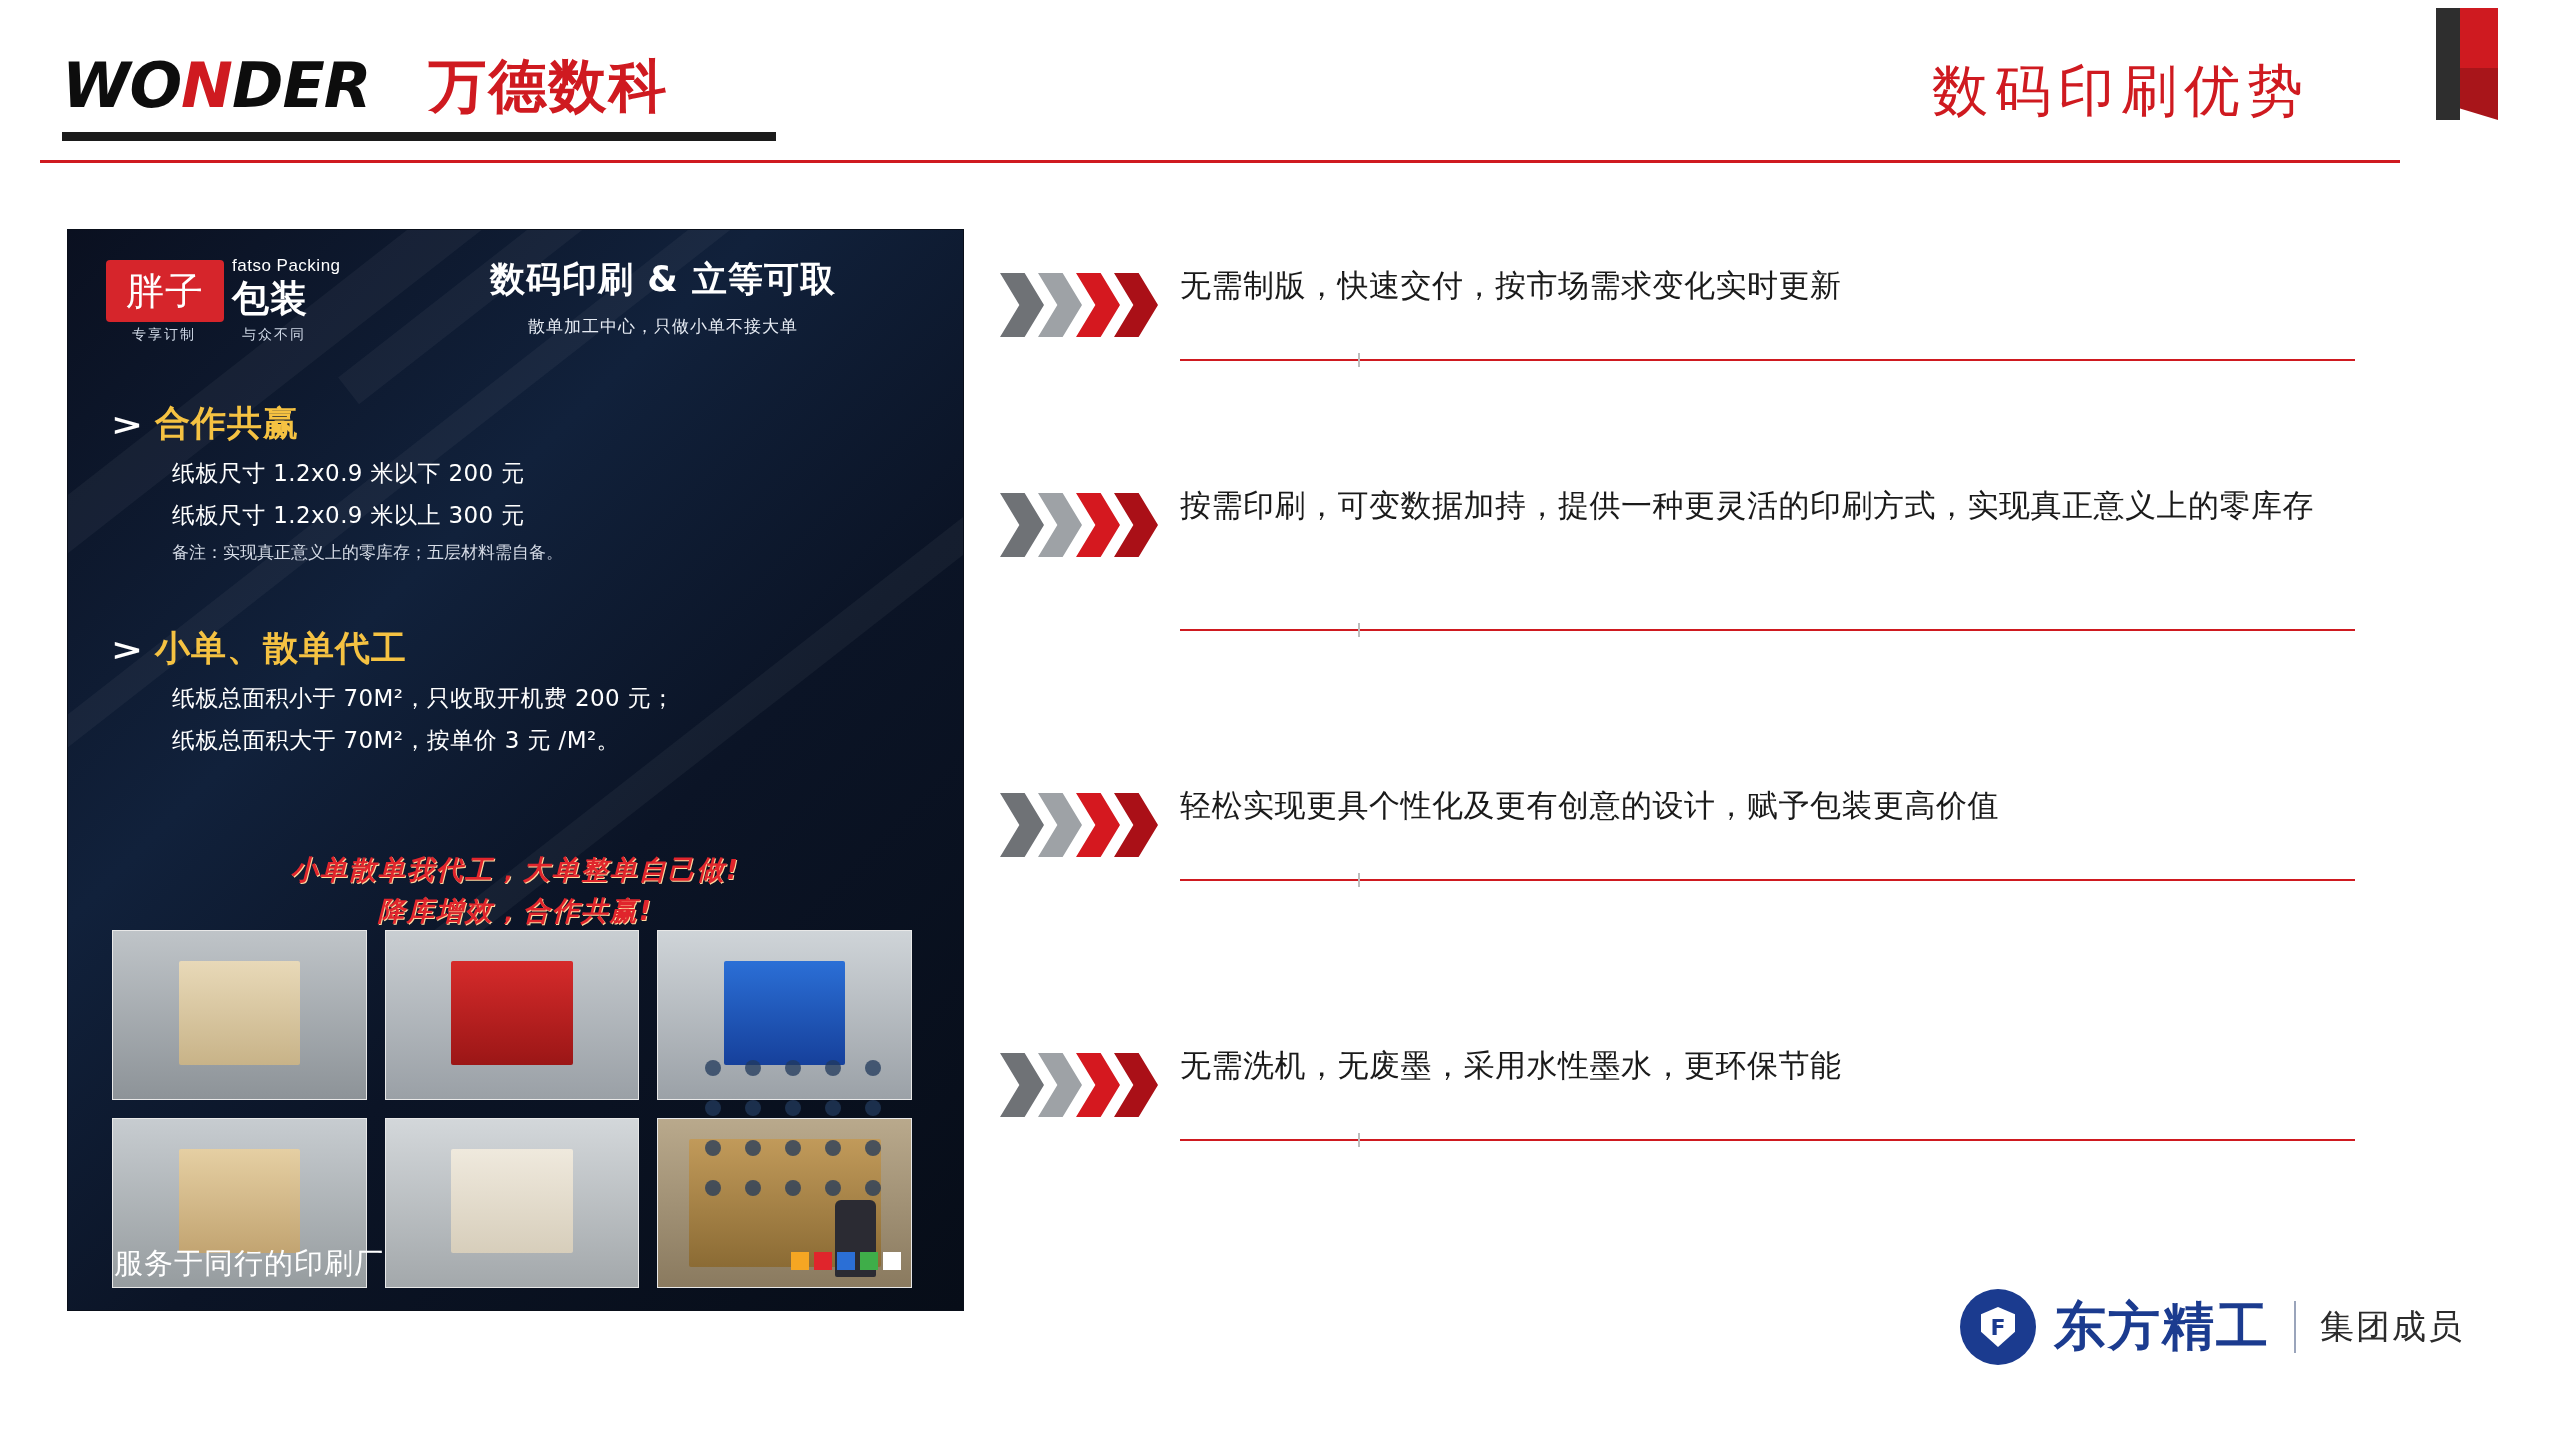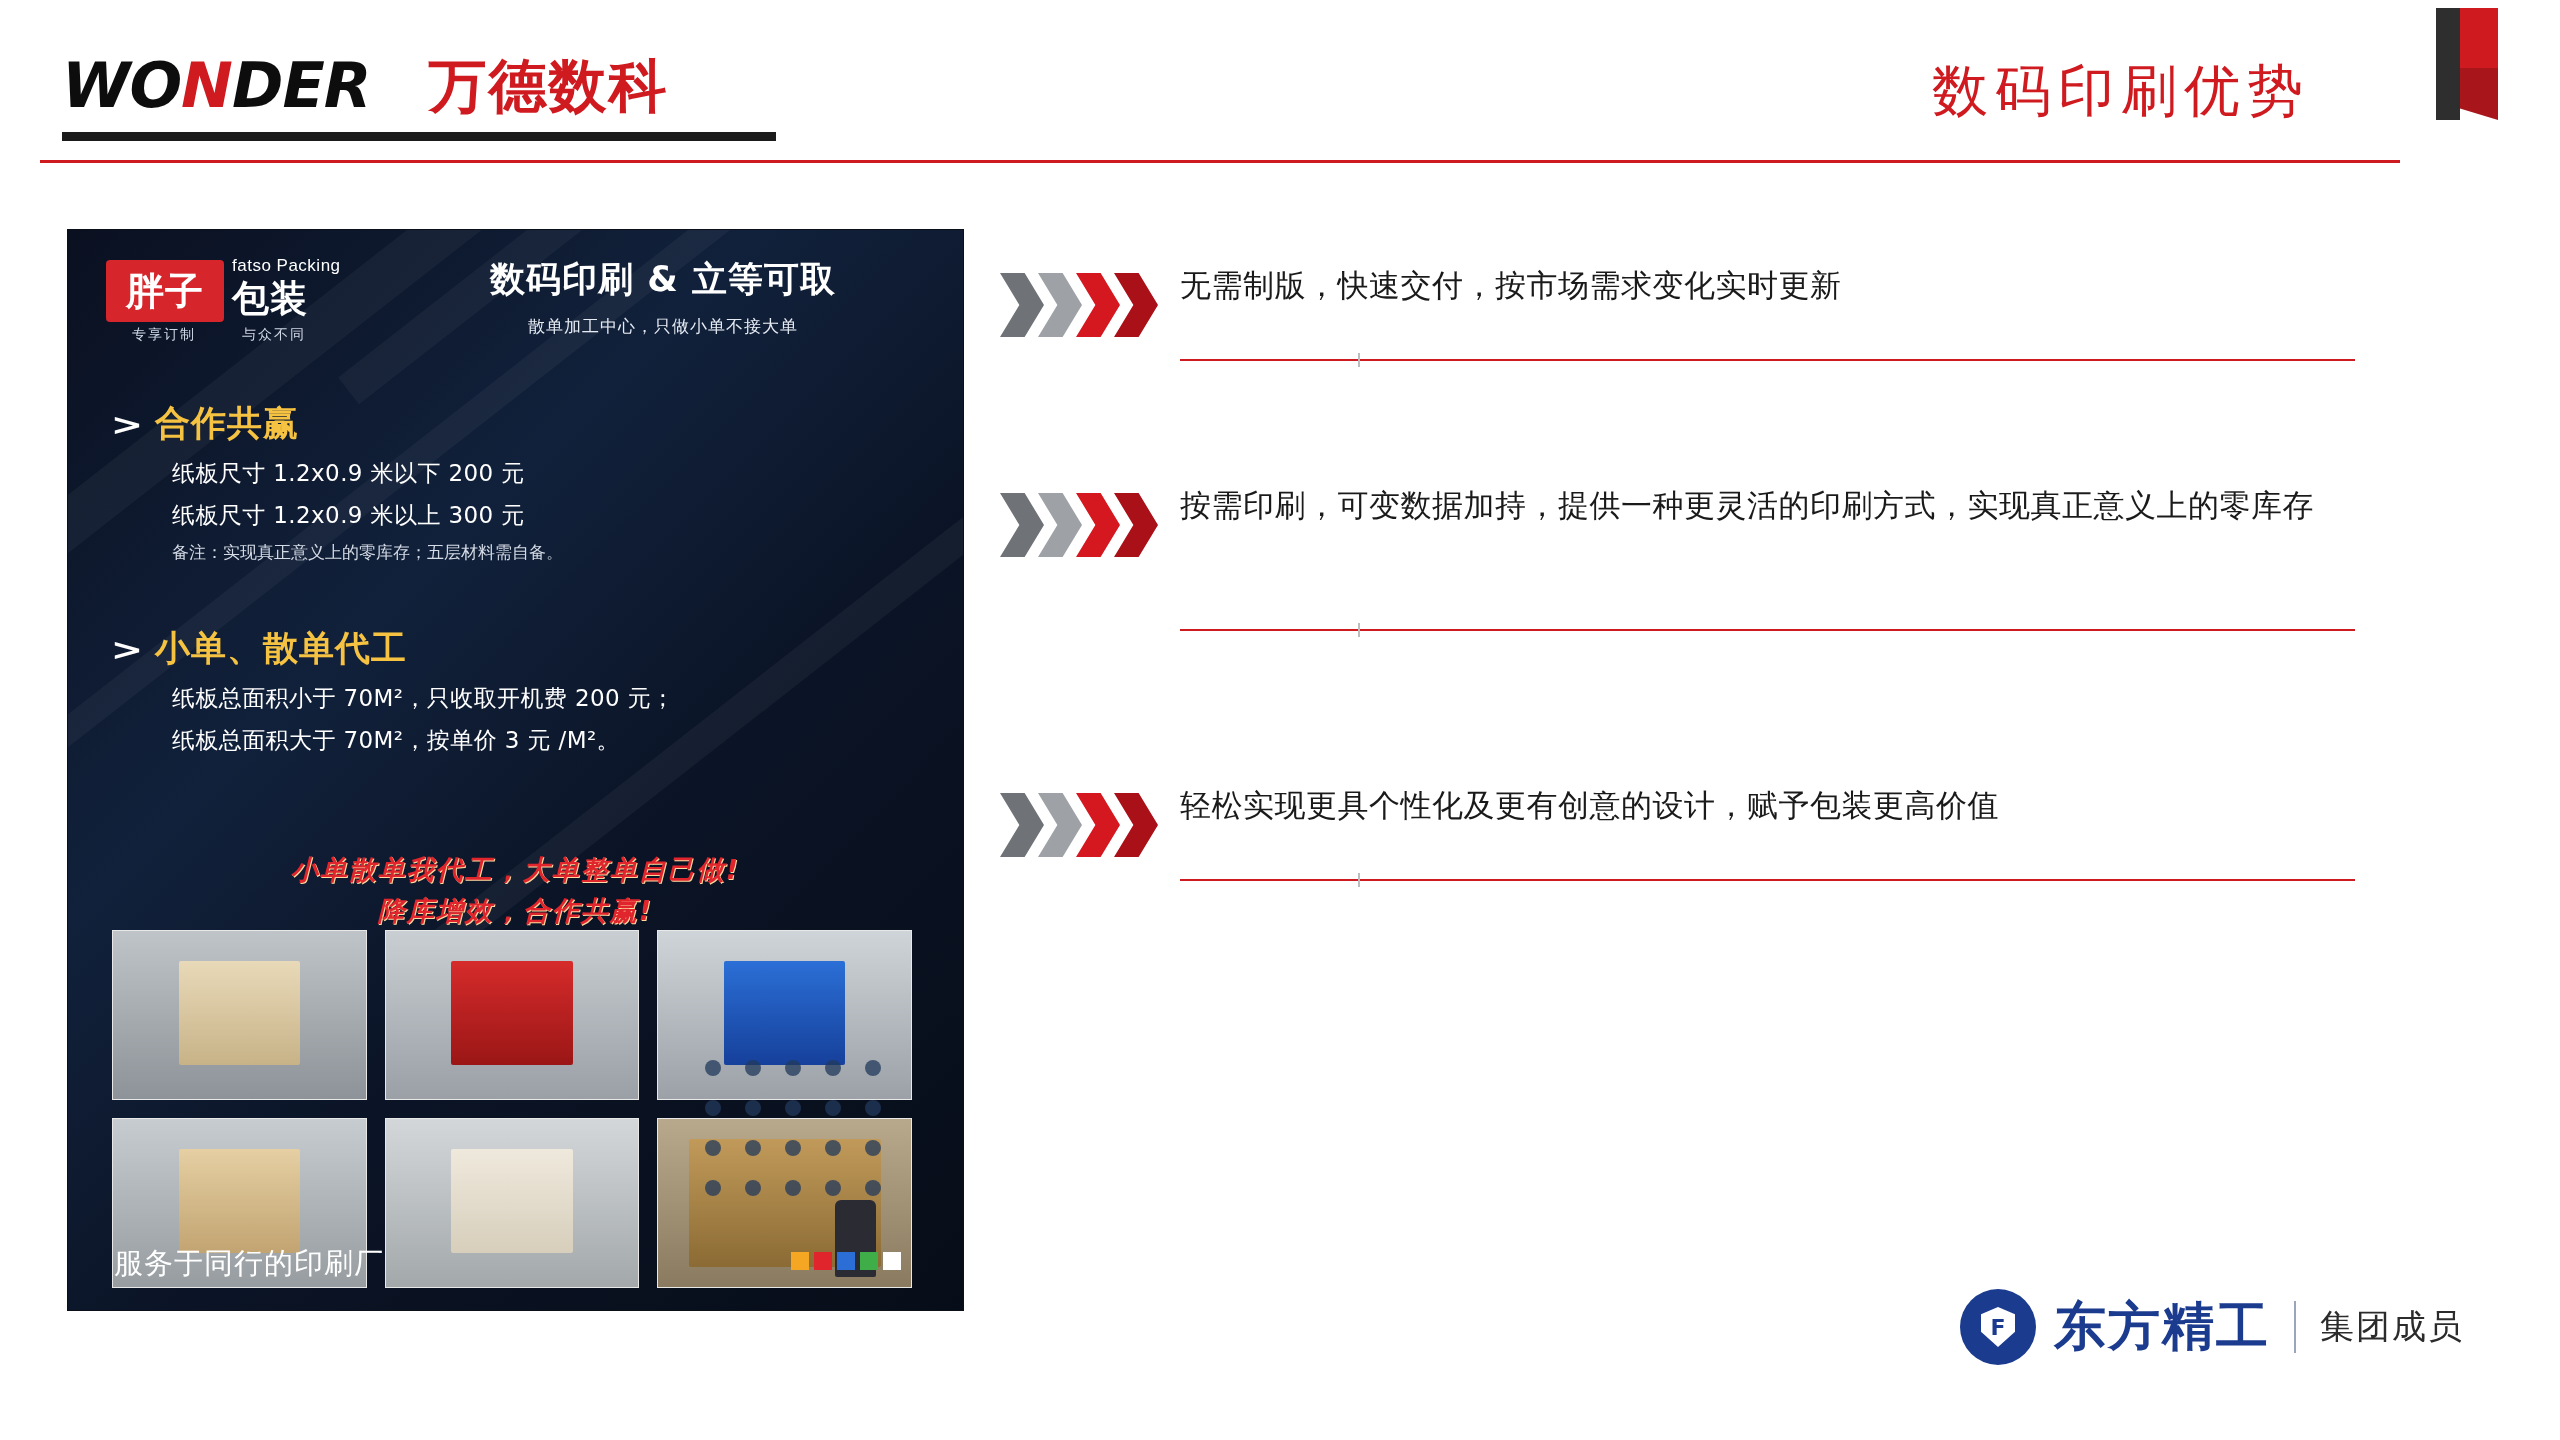--- a/index.html
+++ b/index.html
@@ -151,21 +151,21 @@
   .fatso-badge .fb-red {
     position: absolute;
     left: 0; top: 6px;
     width: 118px; height: 62px;
     background: #d6252b;
     border-radius: 4px;
   }
   .fatso-badge .fb-red span {
     display: block;
     color: #fff;
-    font-weight: 700;
+    font-weight: 400;
     font-size: 38px;
     text-align: center;
     line-height: 62px;
     letter-spacing: 1px;
     font-family: "DejaVu Sans", sans-serif;
   }
   .fatso-badge .fb-en {
     position: absolute;
     left: 126px; top: 2px;
     color: #ffffff;
@@ -623,20 +623,32 @@
         <div class="arrow a2"></div>
         <div class="arrow a3"></div>
         <div class="arrow a4"></div>
     </div>
     <div class="text">轻松实现更具个性化及更有创意的设计，赋予包装更高价值</div>
     <div class="rule" style="top:104px;">
         <div class="tick"></div>
       </div>
   </div>
 
+  <div class="bullet">
+    <div class="arrows">
+      <div class="arrow a1"></div>
+        <div class="arrow a2"></div>
+        <div class="arrow a3"></div>
+        <div class="arrow a4"></div>
+    </div>
+    <div class="text">无需洗机，无废墨，采用水性墨水，更环保节能</div>
+    <div class="rule" style="top:104px;">
+        <div class="tick"></div>
+      </div>
+  </div>
 
 </div>
 
 <div class="brand">
   <div class="mark">
       <span class="f">F</span>
     </div>
   <div class="cn">东方精工</div>
   <div class="divider"></div>
   <div class="member">集团成员</div>

